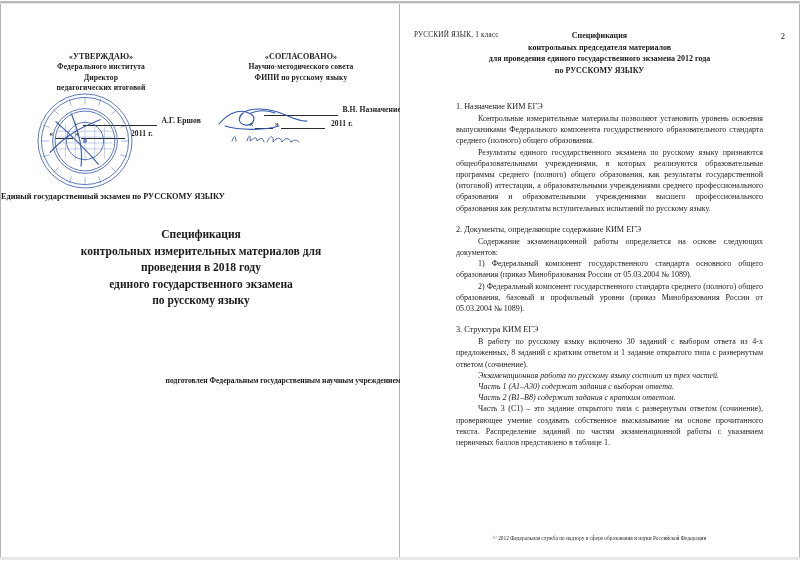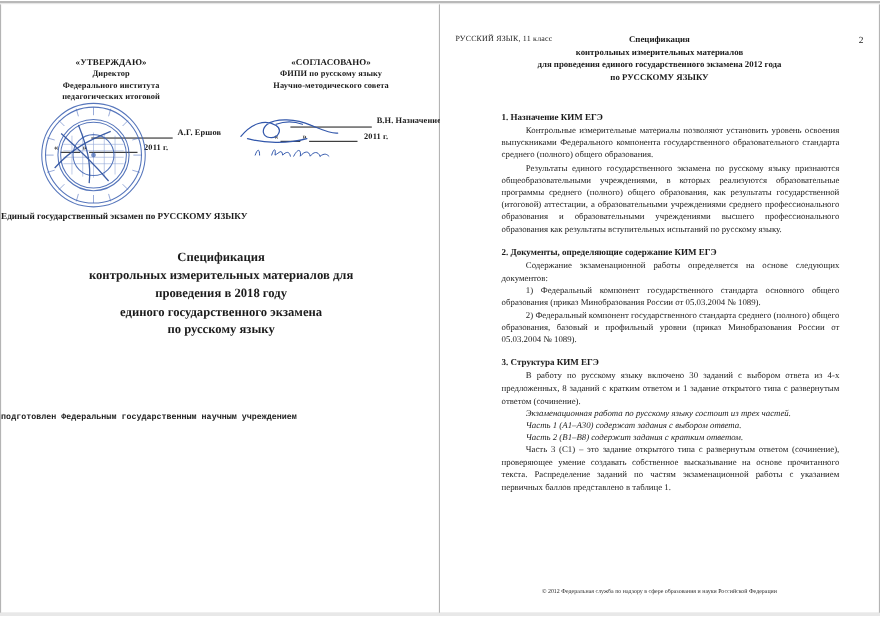--- a/index.html
+++ b/index.html
@@ -141,24 +141,23 @@
     width: 400px;
     text-align: center;
     font-weight: bold;
     font-size: 11.5px;
     line-height: 16.5px;
   }
   .prepared {
     position: absolute;
     top: 372px;
     width: 400px;
-    text-align: left;
+    text-align: right;
     font-weight: bold;
     font-size: 7.6px;
-    font-family: Liberation Mono, monospace;
   }
   .institute {
     position: absolute;
     top: 393px;
     width: 400px;
     text-align: center;
     font-weight: bold;
     font-size: 9.3px;
     letter-spacing: 0.15px;
   }
@@ -186,21 +185,21 @@
     font-size: 8.0px;
     line-height: 11.6px;
   }
   .rp-body {
     position: absolute;
     top: 98px;
     left: 56px;
     right: 36px;
   }
   .sec-head {
-    font-weight: bold;
+    font-weight: normal;
     font-size: 8.2px;
     margin-bottom: 2px;
   }
   .para {
     font-size: 8.0px;
     line-height: 11.2px;
     text-align: justify;
     text-indent: 22px;
     margin: 0;
   }
@@ -226,22 +225,22 @@
 
   <div class="spread">
 
     <div class="page page-left">
       <div class="page-inner">
 
         <div class="sig-block">
 
           <div class="sig-col">
             <div class="title-line">«УТВЕРЖДАЮ»</div>
+            <div>Федерального института</div>
             <div>Директор</div>
-            <div>Федерального института</div>
             <div>педагогических итоговой</div>
 
             <div class="sig-lines">
               <div class="sig-name-row">
                 <span class="rule rule-long"></span>
                 <span class="nm">А.Г. Ершов</span>
               </div>
               <div class="sig-date-row">
                 <span>«</span>
                 <span class="rule rule-date-a"></span>
@@ -287,22 +286,22 @@
               <g stroke="#2b4f9e" stroke-width="1.2" fill="none" opacity="0.9">
                 <path d="M14 62 C30 44, 46 36, 66 28"></path>
                 <path d="M20 30 C38 46, 52 60, 64 74"></path>
                 <path d="M36 22 C44 42, 48 58, 46 76"></path>
               </g>
             </svg>
           </div>
 
           <div class="sig-col">
             <div class="title-line">«СОГЛАСОВАНО»</div>
+            <div>Научно-методического совета</div>
             <div>ФИПИ  по русскому языку</div>
-            <div>Научно-методического совета</div>
 
             <div class="sig-lines">
               <div class="sig-name-row">
                 <span class="rule rule-long"></span>
                 <span class="nm">В.Н. Назначение</span>
               </div>
               <div class="sig-date-row">
                 <span>«</span>
                 <span class="rule rule-date-a"></span>
                 <span>»</span>
@@ -340,27 +339,27 @@
         </div>
 
         <div class="prepared">подготовлен Федеральным государственным научным учреждением</div>
       </div>
     </div>
 
     <div class="page page-right">
       <div class="page-inner">
 
         <div class="rp-head">
-          <span class="subject">РУССКИЙ ЯЗЫК, 11 класс</span>
+          <span class="subject">РУССКИЙ ЯЗЫК, 1 класс</span>
           <span class="pageno">2</span>
         </div>
 
         <div class="rp-title">
           <div>Спецификация</div>
-          <div>контрольных измерительных материалов</div>
+          <div>контрольных председателя материалов</div>
           <div>для проведения единого государственного экзамена 2012 года</div>
           <div>по РУССКОМУ ЯЗЫКУ</div>
         </div>
 
         <div class="rp-body">
 
           <div class="sec-head">1. Назначение КИМ ЕГЭ</div>
           <p class="para">Контрольные измерительные материалы позволяют установить уровень освоения выпускниками Федерального компонента государственного образовательного стандарта среднего (полного) общего образования.</p>
           <p class="para">Результаты единого государственного экзамена по русскому языку признаются общеобразовательными учреждениями, в которых реализуются образовательные программы среднего (полного) общего образования, как результаты государственной (итоговой) аттестации, а образовательными учреждениями среднего профессионального образования и образовательными учреждениями высшего профессионального образования как результаты вступительных испытаний по русскому языку.</p>
 

